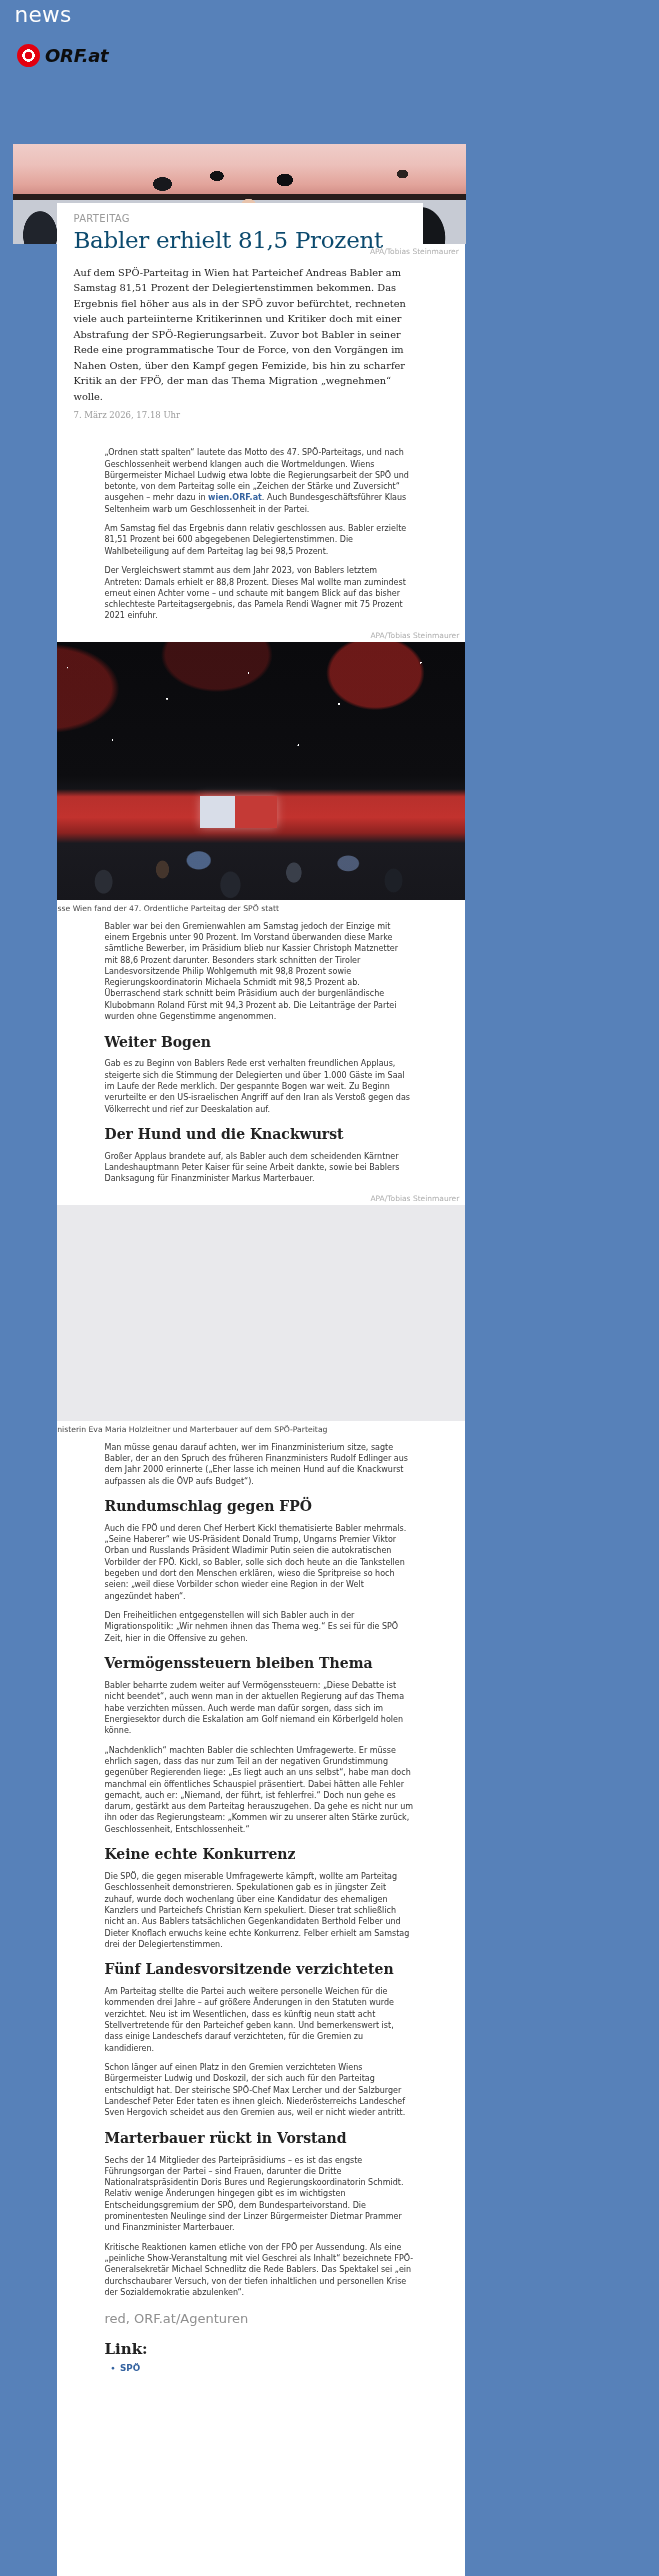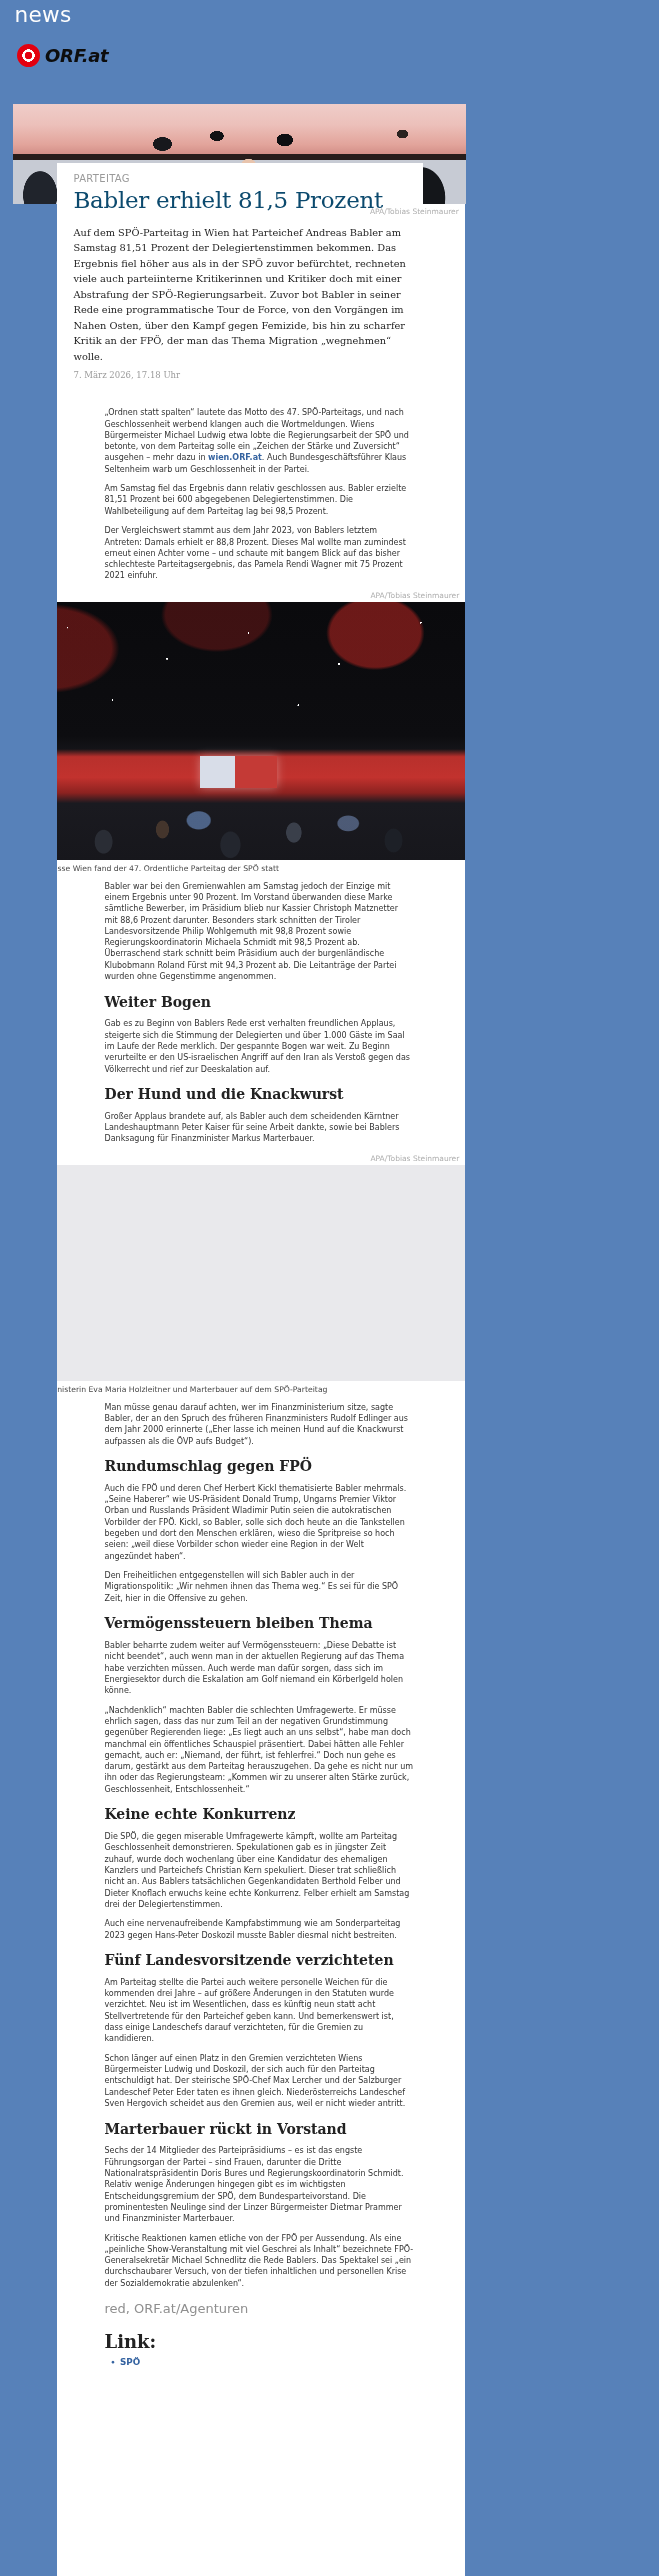--- a/index.html
+++ b/index.html
@@ -5,21 +5,21 @@
   html,body{margin:0;padding:0;}
   body{
     width:659px;height:3410px;overflow:hidden;
     background:#5781b9;
     font-family:"DejaVu Sans","Liberation Sans",sans-serif;
     position:relative;
   }
   .page{position:relative;width:659px;height:3410px;overflow:hidden;}
 
   
-  .site-header{height:104px;box-sizing:border-box;padding:3.1px 0 0 14.4px;}
+  .site-header{height:144px;box-sizing:border-box;padding:3.1px 0 0 14.4px;}
   .brand{color:#fdfdfd;font-size:21.6px;line-height:1.1;font-weight:400;letter-spacing:0.3px;}
   .logo-row{margin:17.5px 0 0 3.1px;display:flex;align-items:center;gap:4.6px;font-style:italic;}
   .orf-target{
     width:23px;height:23px;border-radius:50%;
     background:radial-gradient(circle at 50% 50%, #e3000f 0 22%, #ffffff 23% 38%, #e3000f 39% 72%, rgba(227,0,15,0) 73%);
   }
   .orf-word{font-size:18px;font-weight:bold;color:#0d0d0d;letter-spacing:-0.3px;}
 
   
   .content-wrap{position:relative;margin-left:13px;width:453px;}
@@ -109,21 +109,21 @@
       radial-gradient(17.5px 23px at 48% 75%, #23262e 0 55%, rgba(35,38,46,0) 60%),
       radial-gradient(13.4px 17.5px at 62% 55%, #3a3f4a 0 55%, rgba(58,63,74,0) 60%),
       radial-gradient(20.6px 15.5px at 41% 35%, rgba(120,160,220,.55) 0 55%, rgba(120,160,220,0) 62%),
       radial-gradient(18.5px 13.4px at 74% 40%, rgba(140,170,225,.45) 0 55%, rgba(140,170,225,0) 62%),
       radial-gradient(15.5px 20.6px at 84% 68%, #1d2027 0 55%, rgba(29,32,39,0) 60%);}
 
   .img-flat{height:216px;background:#e9e9ec;}
 
   .byline{margin:12.4px 0 0 31px;font-size:13px;color:#8f8f8f;}
   .links-head{margin:14.4px 0 0 31px;font-family:"DejaVu Serif","Liberation Serif",serif;
-    font-size:18px;color:#222;font-weight:bold;}
+    font-size:15px;color:#222;font-weight:bold;}
   .link-item{margin:5.2px 0 0 37px;font-size:8.8px;color:#3563a0;font-weight:bold;}
   .link-item .bullet{color:#3563a0;margin-right:4.6px;font-size:7.7px;}
 </style>
 </head>
 <body>
 
 <div class="page">
 
   <div class="site-header">
     <div class="brand">news</div>
@@ -174,21 +174,20 @@
           </figure>
           <div class="para">Man müsse genau darauf achten, wer im Finanzministerium sitze, sagte Babler, der an den Spruch des früheren Finanzministers Rudolf Edlinger aus dem Jahr 2000 erinnerte („Eher lasse ich meinen Hund auf die Knackwurst aufpassen als die ÖVP aufs Budget“).</div>
           <h2 class="sub">Rundumschlag gegen FPÖ</h2>
           <div class="para">Auch die FPÖ und deren Chef Herbert Kickl thematisierte Babler mehrmals. „Seine Haberer“ wie US-Präsident Donald Trump, Ungarns Premier Viktor Orban und Russlands Präsident Wladimir Putin seien die autokratischen Vorbilder der FPÖ. Kickl, so Babler, solle sich doch heute an die Tankstellen begeben und dort den Menschen erklären, wieso die Spritpreise so hoch seien: „weil diese Vorbilder schon wieder eine Region in der Welt angezündet haben“.</div>
           <div class="para">Den Freiheitlichen entgegenstellen will sich Babler auch in der Migrationspolitik: „Wir nehmen ihnen das Thema weg.“ Es sei für die SPÖ Zeit, hier in die Offensive zu gehen.</div>
           <h2 class="sub">Vermögenssteuern bleiben Thema</h2>
           <div class="para">Babler beharrte zudem weiter auf Vermögenssteuern: „Diese Debatte ist nicht beendet“, auch wenn man in der aktuellen Regierung auf das Thema habe verzichten müssen. Auch werde man dafür sorgen, dass sich im Energiesektor durch die Eskalation am Golf niemand ein Körberlgeld holen könne.</div>
           <div class="para">„Nachdenklich“ machten Babler die schlechten Umfragewerte. Er müsse ehrlich sagen, dass das nur zum Teil an der negativen Grundstimmung gegenüber Regierenden liege: „Es liegt auch an uns selbst“, habe man doch manchmal ein öffentliches Schauspiel präsentiert. Dabei hätten alle Fehler gemacht, auch er: „Niemand, der führt, ist fehlerfrei.“ Doch nun gehe es darum, gestärkt aus dem Parteitag herauszugehen. Da gehe es nicht nur um ihn oder das Regierungsteam: „Kommen wir zu unserer alten Stärke zurück, Geschlossenheit, Entschlossenheit.“</div>
           <h2 class="sub">Keine echte Konkurrenz</h2>
           <div class="para">Die SPÖ, die gegen miserable Umfragewerte kämpft, wollte am Parteitag Geschlossenheit demonstrieren. Spekulationen gab es in jüngster Zeit zuhauf, wurde doch wochenlang über eine Kandidatur des ehemaligen Kanzlers und Parteichefs Christian Kern spekuliert. Dieser trat schließlich nicht an. Aus Bablers tatsächlichen Gegenkandidaten Berthold Felber und Dieter Knoflach erwuchs keine echte Konkurrenz. Felber erhielt am Samstag drei der Delegiertenstimmen.</div>
-          <div class="para">Auch eine nervenaufreibende Kampfabstimmung wie am Sonderparteitag 2023 gegen Hans-Peter Doskozil musste Babler diesmal nicht bestreiten.</div>
           <h2 class="sub">Fünf Landesvorsitzende verzichteten</h2>
           <div class="para">Am Parteitag stellte die Partei auch weitere personelle Weichen für die kommenden drei Jahre – auf größere Änderungen in den Statuten wurde verzichtet. Neu ist im Wesentlichen, dass es künftig neun statt acht Stellvertretende für den Parteichef geben kann. Und bemerkenswert ist, dass einige Landeschefs darauf verzichteten, für die Gremien zu kandidieren.</div>
           <div class="para">Schon länger auf einen Platz in den Gremien verzichteten Wiens Bürgermeister Ludwig und Doskozil, der sich auch für den Parteitag entschuldigt hat. Der steirische SPÖ-Chef Max Lercher und der Salzburger Landeschef Peter Eder taten es ihnen gleich. Niederösterreichs Landeschef Sven Hergovich scheidet aus den Gremien aus, weil er nicht wieder antritt.</div>
           <h2 class="sub">Marterbauer rückt in Vorstand</h2>
           <div class="para">Sechs der 14 Mitglieder des Parteipräsidiums – es ist das engste Führungsorgan der Partei – sind Frauen, darunter die Dritte Nationalratspräsidentin Doris Bures und Regierungskoordinatorin Schmidt. Relativ wenige Änderungen hingegen gibt es im wichtigsten Entscheidungsgremium der SPÖ, dem Bundesparteivorstand. Die prominentesten Neulinge sind der Linzer Bürgermeister Dietmar Prammer und Finanzminister Marterbauer.</div>
           <div class="para">Kritische Reaktionen kamen etliche von der FPÖ per Aussendung. Als eine „peinliche Show-Veranstaltung mit viel Geschrei als Inhalt“ bezeichnete FPÖ-Generalsekretär Michael Schnedlitz die Rede Bablers. Das Spektakel sei „ein durchschaubarer Versuch, von der tiefen inhaltlichen und personellen Krise der Sozialdemokratie abzulenken“.</div>
           <div class="byline">red, ORF.at/Agenturen</div>
           <div class="links-head">Link:</div>
           <div class="link-item"><span class="bullet">•</span><span>SPÖ</span></div>
         </div>

